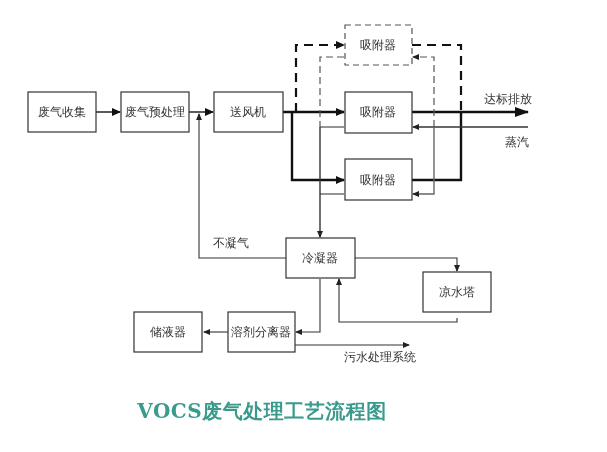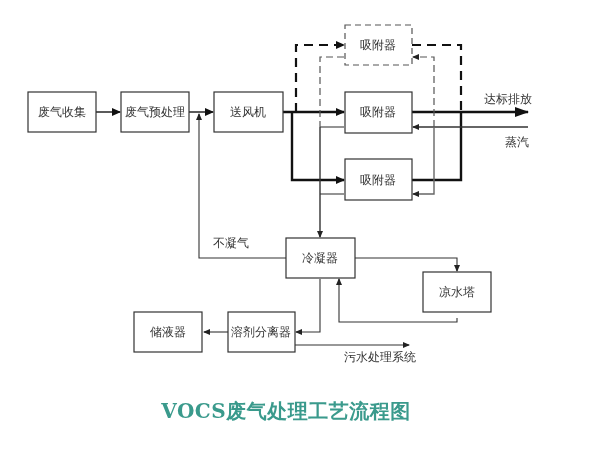--- a/index.html
+++ b/index.html
@@ -10,21 +10,21 @@
   .box-dashed { fill: #ffffff; stroke: #555555; stroke-width: 1.2; stroke-dasharray: 6 4; }
   .lbl { font-family: "DejaVu Serif", "Liberation Serif", serif; font-size: 12px; fill: #333333; }
   .note { font-family: "DejaVu Serif", "Liberation Serif", serif; font-size: 12px; fill: #333333; }
   .thick { stroke: #111111; stroke-width: 2.4; fill: none; }
   .thin { stroke: #333333; stroke-width: 1.1; fill: none; }
   .dash-thick { stroke: #111111; stroke-width: 2.2; fill: none; stroke-dasharray: 9 6; }
   .dash-thin { stroke: #555555; stroke-width: 1.2; fill: none; stroke-dasharray: 7 4; }
   .gray { stroke: #666666; stroke-width: 1.4; fill: none; }
   #page-title { position: absolute; left: 0; width: 524px; top: 398px; text-align: center;
                 font-family: "DejaVu Serif", "Liberation Serif", serif; font-weight: bold;
-                font-size: 20px; color: #3a9a8c; letter-spacing: 0.5px; margin-left: 24px; }
+                font-size: 20px; color: #3a9a8c; letter-spacing: 0.5px; }
 </style>
 </head>
 <body>
 
 <svg id="diagram" width="607" height="452" viewBox="0 0 607 452" xmlns="http://www.w3.org/2000/svg">
   <defs>
     <marker id="arrow-lg" markerWidth="10" markerHeight="10" refX="9" refY="5" orient="auto" markerUnits="userSpaceOnUse">
       <path d="M0,0 L10,5 L0,10 z" fill="#111"></path>
     </marker>
     <marker id="arrow-md" markerWidth="9" markerHeight="8" refX="8" refY="4" orient="auto" markerUnits="userSpaceOnUse">

